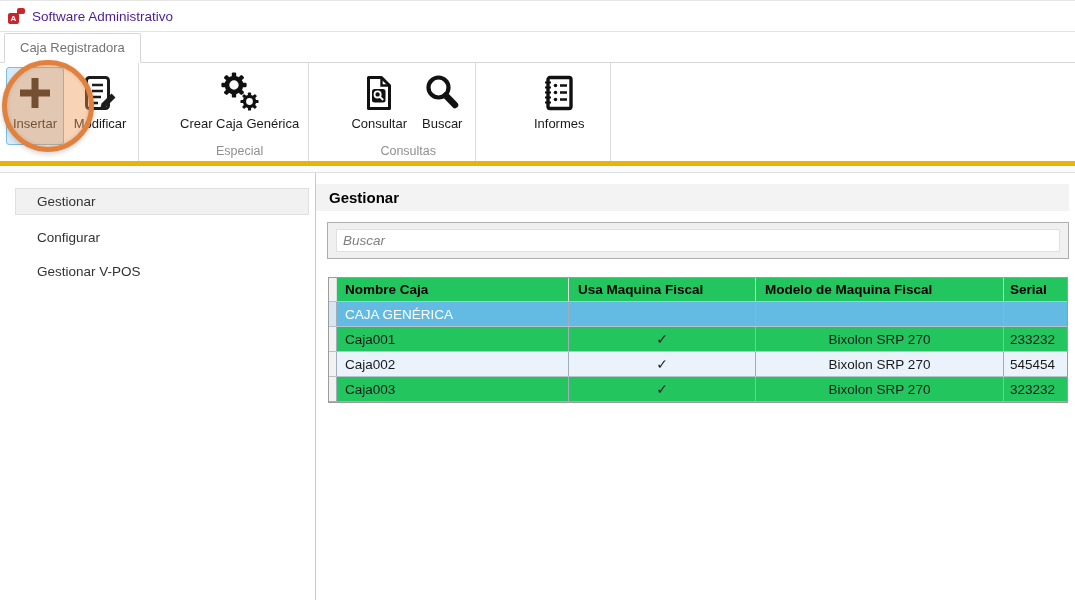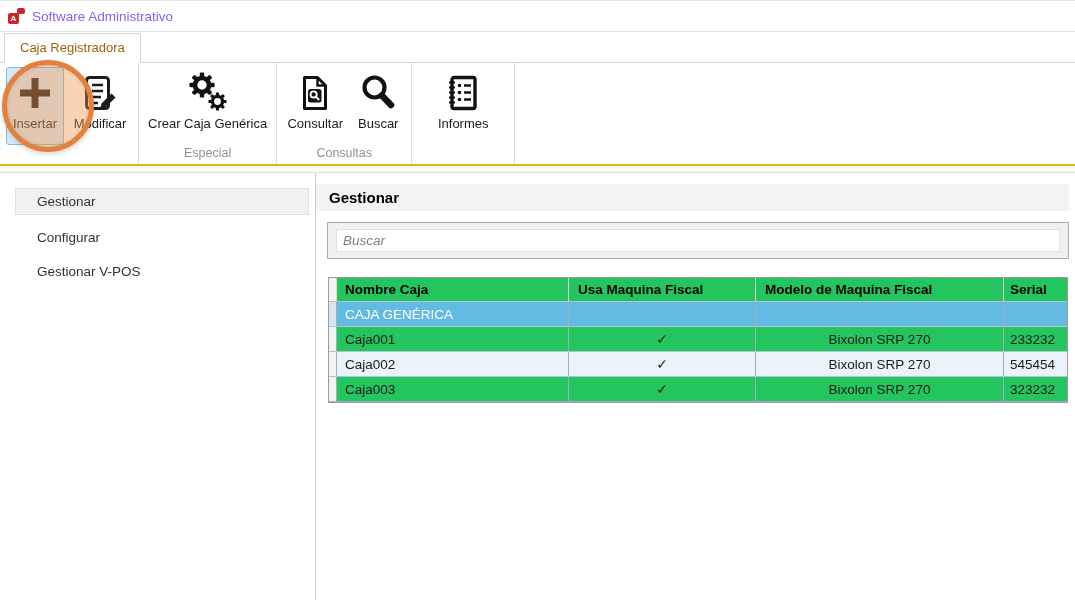--- a/index.html
+++ b/index.html
@@ -5,29 +5,29 @@
   * { margin:0; padding:0; box-sizing:border-box; }
   html,body { font-family:"Liberation Sans", sans-serif; background:#fff; }
   #app { position:relative; width:1075px; height:600px; background:#fff; overflow:hidden; border-top:1px solid #e6e6e6; }
 
   
   .titlebar { height:31px; border-bottom:1px solid #e3e3e3; display:flex; align-items:center; padding-left:8px; }
   .app-icon { position:relative; width:17px; height:16px; margin-right:7px; flex:0 0 auto; }
   .app-icon-a { position:absolute; left:0; bottom:0; width:11px; height:11px; background:#c9262c; color:#fff;
                 font-size:8px; font-weight:bold; display:flex; align-items:center; justify-content:center; border-radius:2px; }
   .app-icon-bubble { position:absolute; right:0; top:0; width:8px; height:6px; background:#c9262c; border-radius:2px 2px 2px 0; }
-  .title-text { font-size:13.5px; color:#8b5cf6; }
+  .title-text { font-size:13.5px; color:#4c1d95; }
 
   
   .tabstrip { height:31px; border-bottom:1px solid #d6d6d6; display:flex; align-items:flex-end; background:#fff; }
   .tab { height:30px; border:1px solid #d6d6d6; border-bottom:1px solid #fff; margin:0 0 -1px 4px; background:#fff;
-         border-radius:2px 2px 0 0; line-height:28px; padding:0 15px; font-size:13px; color:#a16207; position:relative; z-index:2; cursor:default; }
-
-  
-  .ribbon { position:relative; height:103px; border-bottom:2px solid #eab308; background:#fff; display:flex; align-items:stretch; }
+         border-radius:2px 2px 0 0; line-height:28px; padding:0 15px; font-size:13px; color:#737373; position:relative; z-index:2; cursor:default; }
+
+  
+  .ribbon { position:relative; height:103px; border-bottom:5px solid #eab308; background:#fff; display:flex; align-items:stretch;gap:32px; }
   .rgroup { display:flex; flex-direction:column; padding:4px 6px 0 6px; border-right:1px solid #dcdcdc; }
   .rbtns { display:flex; gap:4px; height:78px; }
   .rbtn { display:flex; flex-direction:column; align-items:center; padding-top:2px; min-width:54px; border:1px solid transparent; border-radius:3px; cursor:default; }
   .rbtn.active { background:#d9ebf9; border-color:#7ebde6; }
   .ric { height:46px; display:flex; align-items:center; justify-content:center; }
   .rlb { font-size:13px; color:#1b1b1b; text-align:center; line-height:15px; padding:0 2px; }
   .rglabel { height:17px; font-size:12.5px; color:#909090; text-align:center; margin-top:1px; }
   .w-insertar { width:58px; } .w-modificar { width:64px; } .w-eliminar { width:58px; } .w-consultar { width:64px; } .w-buscar { width:54px; } .w-informes { width:62px; margin:0 14px; }
 
   .hl-circle { position:absolute; left:2px; top:-3px; width:92px; height:92px; border-radius:50%;

